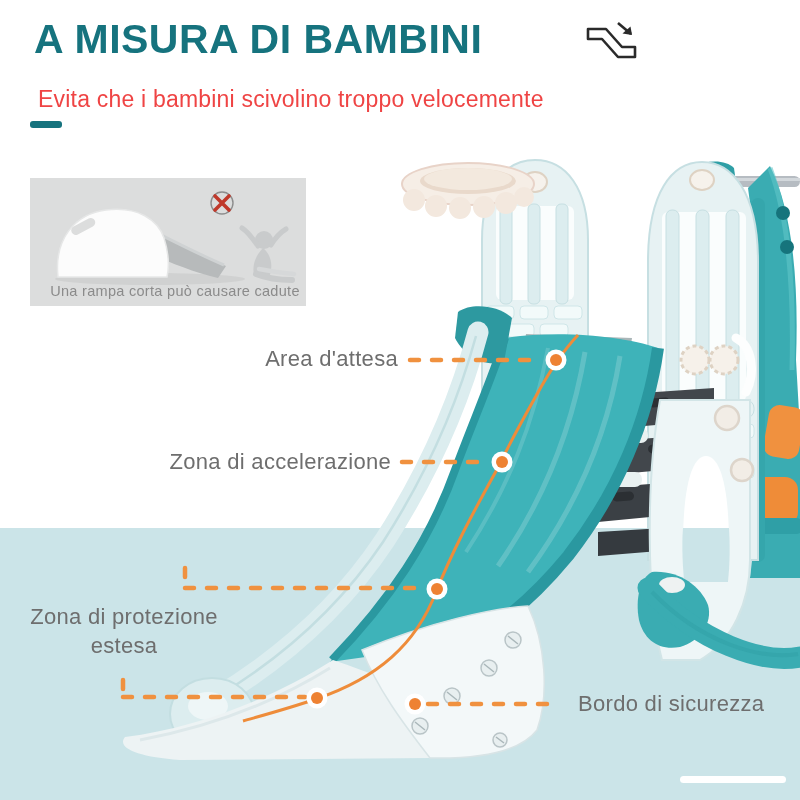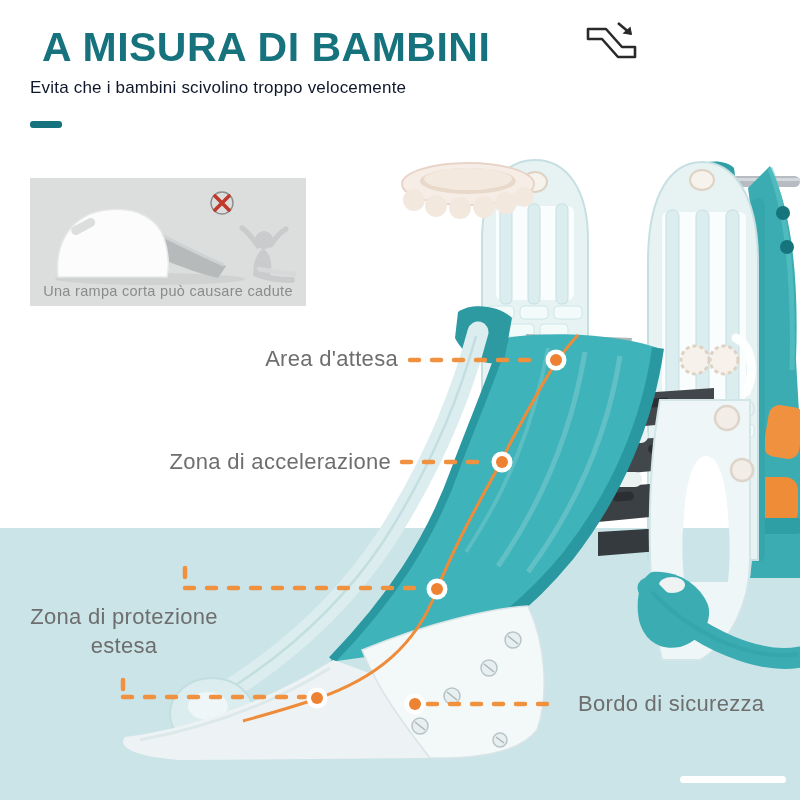--- a/index.html
+++ b/index.html
@@ -2,35 +2,35 @@
 <html><head>
 <meta charset="utf-8">
 <style>
   html,body{margin:0;padding:0;background:#ffffff;}
   #stage{
     position:relative;width:800px;height:800px;overflow:hidden;
     font-family:"Liberation Sans",sans-serif;background:#ffffff;
   }
   .bg-band{position:absolute;left:0;top:528px;width:800px;height:272px;background:#cbe4e8;}
   .title{
-    position:absolute;left:30px;top:12px;margin:12px;
+    position:absolute;left:30px;top:12px;margin:4px;
     font-size:41px;font-weight:700;letter-spacing:.5px;color:#16737e;white-space:nowrap;
   }
   .subtitle{
-    position:absolute;left:30px;top:78px;margin:0;
-    font-size:17px;color:#0f172a;white-space:nowrap;letter-spacing:.2px;
+    position:absolute;left:30px;top:78px;margin:8px;
+    font-size:23px;color:#ef4444;white-space:nowrap;letter-spacing:.2px;
   }
   .accent-dash{position:absolute;left:30px;top:121px;width:32px;height:7px;border-radius:3px;background:#16737e;}
   .hdr-icon{position:absolute;left:580px;top:16px;width:62px;height:58px;}
   .inset{
     position:absolute;left:30px;top:178px;width:276px;height:128px;background:#dcdddd;
   }
   .inset-caption{
     position:absolute;left:0;bottom:7px;width:100%;text-align:center;
-    font-size:14.5px;color:#8b8b8b;letter-spacing:.3px;
+    font-size:14.5px;color:#8b8b8b;letter-spacing:.3px;padding-left:7px;
   }
   .prod-svg,.anno-svg{position:absolute;left:0;top:0;width:800px;height:800px;}
   .label{
     position:absolute;font-size:22px;color:#6e6e6e;letter-spacing:.3px;white-space:nowrap;
   }
   .lbl-area{right:402px;top:346px;text-align:center;}
   .lbl-accel{right:409px;top:449px;}
   .lbl-decel{left:33px;top:541px;}
   .lbl-protez{left:8px;top:603px;width:232px;text-align:center;white-space:normal;line-height:1.3;}
   .lbl-bordo{left:578px;top:691px;}

